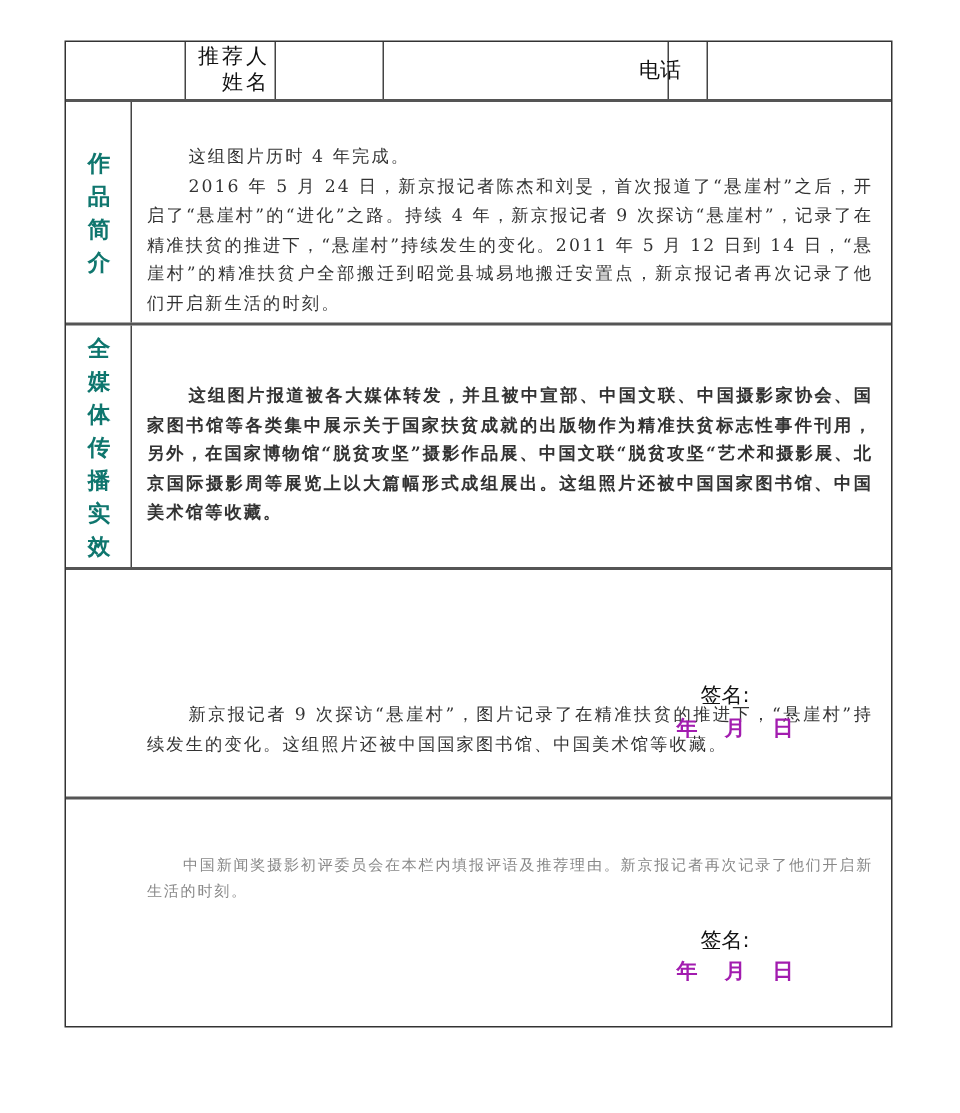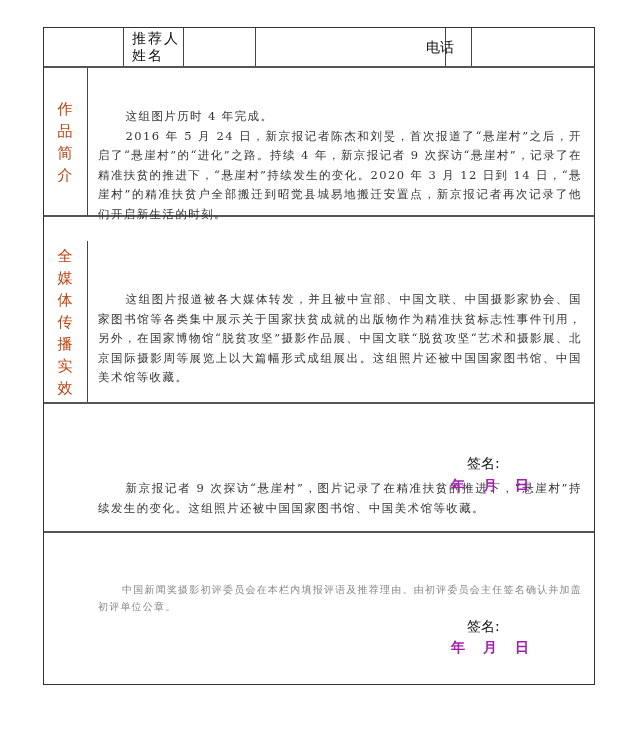--- a/index.html
+++ b/index.html
@@ -13,44 +13,44 @@
            border-right: 1.5px solid #444; }
   .hlabel { font-family: "DejaVu Sans", "Liberation Sans", sans-serif; font-size: 14px;
             line-height: 17px; color: #111; padding-left: 8px; display: flex;
             align-items: center; }
   .section { position: absolute; left: 0; width: 100%; box-sizing: border-box;
              border-bottom: 2px solid #555; }
   .section.last { border-bottom: none; }
   .label { position: absolute; left: 0; top: 0; width: 44px; height: 100%;
            border-right: 1.5px solid #444; box-sizing: border-box;
            display: flex; align-items: center; justify-content: center; }
-  .label span { font-family: "DejaVu Sans", "Liberation Sans", sans-serif; font-weight: normal;
-                font-size: 15px; line-height: 22px; width: 16px; text-align: left;
-                color: #c2410c; word-break: break-all; }
-  .content { position: absolute; left: 44px; top: 16px; right: 0; height: 100%;
+  .label span { font-family: "DejaVu Sans", "Liberation Sans", sans-serif; font-weight: bold;
+                font-size: 15px; line-height: 22px; width: 16px; text-align: right;
+                color: #0f766e; word-break: break-all; }
+  .content { position: absolute; left: 44px; top: 4px; right: 0; height: 100%;
              box-sizing: border-box; padding: 0 12px 0 10px; }
   .para { font-size: 11.5px; line-height: 19.5px; letter-spacing: 1.4px;
           text-indent: 2.4em; margin: 0; text-align: justify; color: #333; }
   .note { font-size: 10px; line-height: 17px; letter-spacing: 1.2px; color: #888;
           text-indent: 2.4em; margin: 0; text-align: justify; }
   .sign { position: absolute; font-family: "DejaVu Sans", "Liberation Sans", sans-serif;
           font-size: 14px; color: #111; }
   .date { position: absolute; font-family: "DejaVu Sans", "Liberation Sans", sans-serif;
           font-size: 14px; font-weight: bold; color: #a21caf; word-spacing: 14px; letter-spacing: 0; }
   .date b { font-weight: bold; margin-right: 18px; }
 </style>
 </head>
 <body>
 
 <div class="form">
 
   <div class="hrow">
     <div class="hcell" style="left:0;width:80px;"></div>
     <div class="hcell hlabel" style="left:80px;width:60px;">
-      <span style="width:48px;letter-spacing:2px;">推荐人姓名</span>
+      <span style="width:48px;letter-spacing:2px;text-align:right;">推荐人姓名</span>
     </div>
     <div class="hcell" style="left:140px;width:72px;">
       <span></span>
     </div>
     <div class="hcell" style="left:278px;width:124px;">
       <span></span>
     </div>
     <div class="hcell hlabel" style="left:382px;width:46px;justify-content:flex-start;padding-left:0;">
       <span>电话</span>
     </div>
@@ -58,46 +58,46 @@
       <span></span>
     </div>
   </div>
 
   <div class="section" style="top:40px;height:149px;">
     <div class="label">
       <span>作品简介</span>
     </div>
     <div class="content" style="padding-top:23px;">
       <p class="para">这组图片历时 4 年完成。</p>
-      <p class="para">2016 年 5 月 24 日，新京报记者陈杰和刘旻，首次报道了“悬崖村”之后，开启了“悬崖村”的“进化”之路。持续 4 年，新京报记者 9 次探访“悬崖村”，记录了在精准扶贫的推进下，“悬崖村”持续发生的变化。2020 年 3 月 12 日到 14 日，“悬崖村”的精准扶贫户全部搬迁到昭觉县城易地搬迁安置点，新京报记者再次记录了他们开启新生活的时刻。</p>
+      <p class="para">2016 年 5 月 24 日，新京报记者陈杰和刘旻，首次报道了“悬崖村”之后，开启了“悬崖村”的“进化”之路。持续 4 年，新京报记者 9 次探访“悬崖村”，记录了在精准扶贫的推进下，“悬崖村”持续发生的变化。2011 年 5 月 12 日到 14 日，“悬崖村”的精准扶贫户全部搬迁到昭觉县城易地搬迁安置点，新京报记者再次记录了他们开启新生活的时刻。</p>
     </div>
   </div>
 
-  <div class="section" style="top:189px;height:163px;margin-top:24px;">
+  <div class="section" style="top:189px;height:163px;">
     <div class="label">
       <span>全媒体传播实效</span>
     </div>
-    <div class="content" style="padding-top:33px;">
+    <div class="content" style="padding-top:33px;font-weight:bold;">
       <p class="para">这组图片报道被各大媒体转发，并且被中宣部、中国文联、中国摄影家协会、国家图书馆等各类集中展示关于国家扶贫成就的出版物作为精准扶贫标志性事件刊用，另外，在国家博物馆“脱贫攻坚”摄影作品展、中国文联“脱贫攻坚“艺术和摄影展、北京国际摄影周等展览上以大篇幅形式成组展出。这组照片还被中国国家图书馆、中国美术馆等收藏。</p>
     </div>
   </div>
 
   <div class="section" style="top:352px;height:153px;">
     <div class="content" style="padding-top:37px;margin-top:46px;">
       <p class="para">新京报记者 9 次探访“悬崖村”，图片记录了在精准扶贫的推进下，“悬崖村”持续发生的变化。这组照片还被中国国家图书馆、中国美术馆等收藏。</p>
     </div>
     <span class="sign" style="left:423px;top:75px;">签名:</span>
     <div class="date" style="left:407px;top:97px;">
       <b>年</b><b>月</b><b>日</b>
     </div>
   </div>
 
   <div class="section last" style="top:505px;height:153px;">
     <div class="content" style="padding-top:32px;">
-      <p class="note">中国新闻奖摄影初评委员会在本栏内填报评语及推荐理由。由初评委员会主任签名确认并加盖初评单位公章。</p>
+      <p class="note">中国新闻奖摄影初评委员会在本栏内填报评语及推荐理由。新京报记者再次记录了他们开启新生活的时刻。</p>
     </div>
     <span class="sign" style="left:423px;top:85px;">签名:</span>
     <div class="date" style="left:407px;top:106px;">
       <b>年</b><b>月</b><b>日</b>
     </div>
   </div>
 
 </div>
 
 </body></html>

